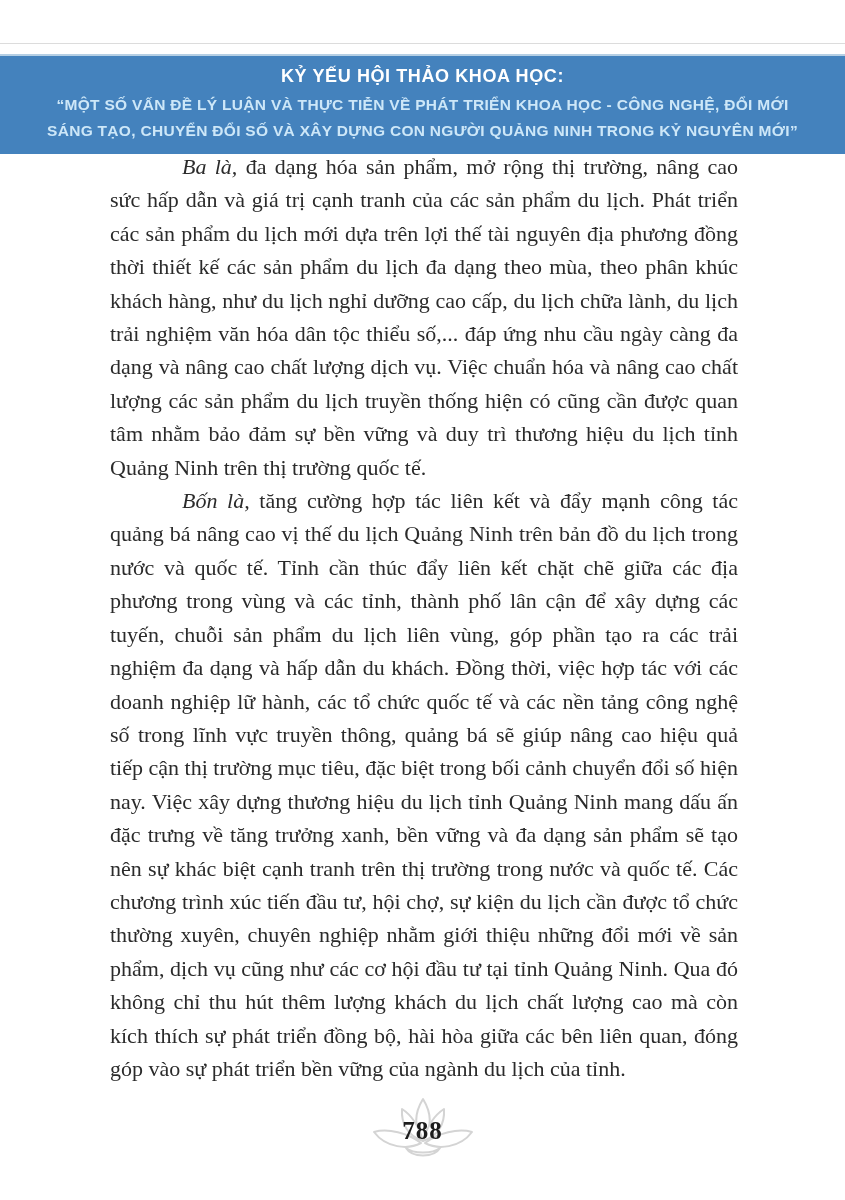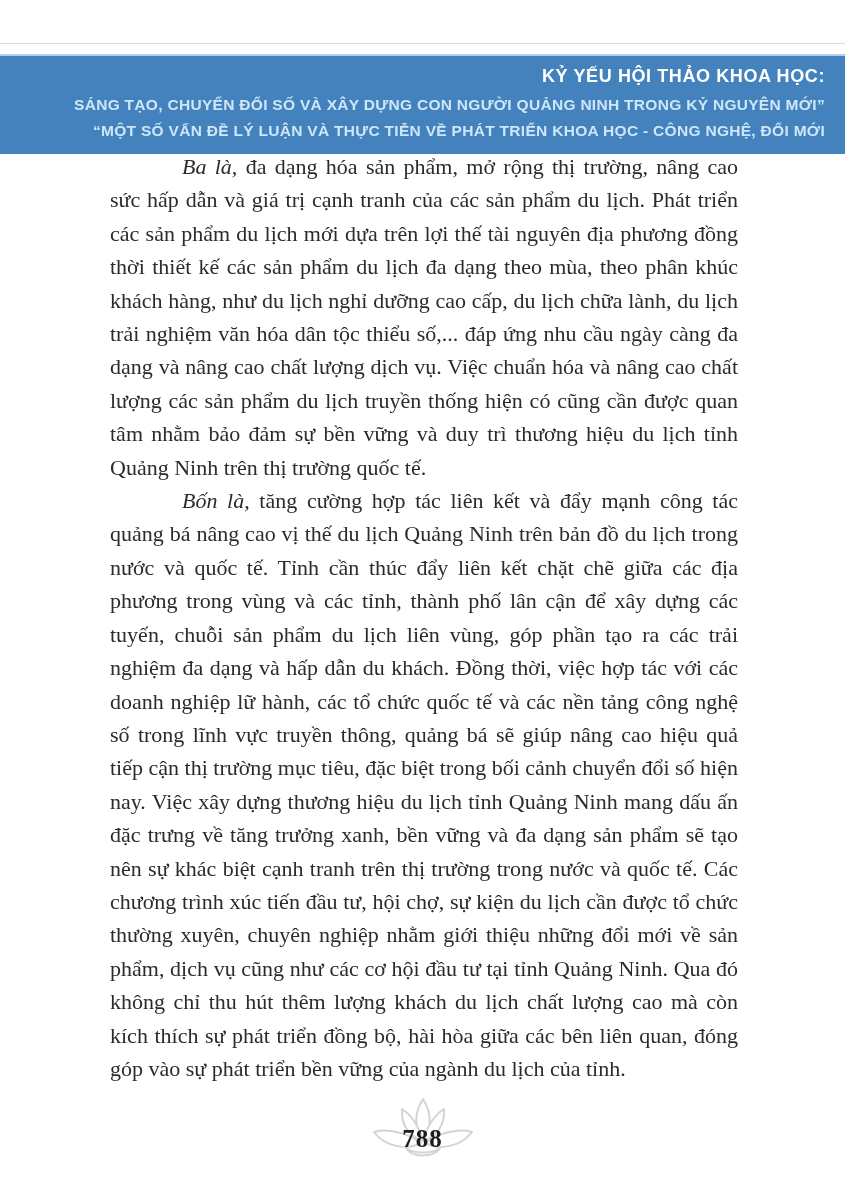--- a/index.html
+++ b/index.html
@@ -27,21 +27,21 @@
   
   .banner {
     position: absolute;
     top: 54px;
     left: 0;
     width: 845px;
     box-sizing: border-box;
     background: #4482bd;
     border-top: 2px solid #b5cfe4;
     padding: 7px 20px 10px 20px;
-    text-align: right;
+    text-align: center;
     font-family: "Liberation Sans", sans-serif;
     font-weight: bold;
   }
   .banner-line1 {
     color: #ffffff;
     font-size: 18px;
     letter-spacing: 0.6px;
     line-height: 26px;
     margin-bottom: 3px;
   }
@@ -80,40 +80,40 @@
   }
   .lotus-svg {
     position: absolute;
     left: 50%;
     top: 0;
     transform: translateX(-50%);
   }
   .page-num {
     position: absolute;
     left: 50%;
-    top: 29px;
+    top: 21px;
     transform: translateX(-50%);
     font-family: "Liberation Serif", serif;
     font-weight: bold;
     font-size: 25px;
     letter-spacing: 1px;
     color: #1c1c1c;
   }
 </style>
 </head>
 <body>
 
 <div class="page">
 
   <div class="top-rule"></div>
 
   <header class="banner">
     <div class="banner-line1">KỶ YẾU HỘI THẢO KHOA HỌC:</div>
+    <div class="banner-sub">“MỘT SỐ VẤN ĐỀ LÝ LUẬN VÀ THỰC TIỄN VỀ PHÁT TRIỂN KHOA HỌC - CÔNG NGHỆ, ĐỔI MỚI</div>
     <div class="banner-sub">SÁNG TẠO, CHUYỂN ĐỔI SỐ VÀ XÂY DỰNG CON NGƯỜI QUẢNG NINH TRONG KỶ NGUYÊN MỚI”</div>
-    <div class="banner-sub">“MỘT SỐ VẤN ĐỀ LÝ LUẬN VÀ THỰC TIỄN VỀ PHÁT TRIỂN KHOA HỌC - CÔNG NGHỆ, ĐỔI MỚI</div>
   </header>
 
   <main class="content">
     <p class="para"><em>Ba là,</em><span> đa dạng hóa sản phẩm, mở rộng thị trường, nâng cao sức hấp dẫn và giá trị cạnh tranh của các sản phẩm du lịch. Phát triển các sản phẩm du lịch mới dựa trên lợi thế tài nguyên địa phương đồng thời thiết kế các sản phẩm du lịch đa dạng theo mùa, theo phân khúc khách hàng, như du lịch nghỉ dưỡng cao cấp, du lịch chữa lành, du lịch trải nghiệm văn hóa dân tộc thiểu số,... đáp ứng nhu cầu ngày càng đa dạng và nâng cao chất lượng dịch vụ. Việc chuẩn hóa và nâng cao chất lượng các sản phẩm du lịch truyền thống hiện có cũng cần được quan tâm nhằm bảo đảm sự bền vững và duy trì thương hiệu du lịch tỉnh Quảng Ninh trên thị trường quốc tế.</span></p>
     <p class="para"><em>Bốn là,</em><span> tăng cường hợp tác liên kết và đẩy mạnh công tác quảng bá nâng cao vị thế du lịch Quảng Ninh trên bản đồ du lịch trong nước và quốc tế. Tỉnh cần thúc đẩy liên kết chặt chẽ giữa các địa phương trong vùng và các tỉnh, thành phố lân cận để xây dựng các tuyến, chuỗi sản phẩm du lịch liên vùng, góp phần tạo ra các trải nghiệm đa dạng và hấp dẫn du khách. Đồng thời, việc hợp tác với các doanh nghiệp lữ hành, các tổ chức quốc tế và các nền tảng công nghệ số trong lĩnh vực truyền thông, quảng bá sẽ giúp nâng cao hiệu quả tiếp cận thị trường mục tiêu, đặc biệt trong bối cảnh chuyển đổi số hiện nay. Việc xây dựng thương hiệu du lịch tỉnh Quảng Ninh mang dấu ấn đặc trưng về tăng trưởng xanh, bền vững và đa dạng sản phẩm sẽ tạo nên sự khác biệt cạnh tranh trên thị trường trong nước và quốc tế. Các chương trình xúc tiến đầu tư, hội chợ, sự kiện du lịch cần được tổ chức thường xuyên, chuyên nghiệp nhằm giới thiệu những đổi mới về sản phẩm, dịch vụ cũng như các cơ hội đầu tư tại tỉnh Quảng Ninh. Qua đó không chỉ thu hút thêm lượng khách du lịch chất lượng cao mà còn kích thích sự phát triển đồng bộ, hài hòa giữa các bên liên quan, đóng góp vào sự phát triển bền vững của ngành du lịch của tỉnh.</span></p>
   </main>
 
   <footer class="footer-ornament">
     <svg class="lotus-svg" width="110" height="66" viewBox="0 0 110 66" fill="none" stroke="#d4d4d4" stroke-width="2" stroke-linejoin="round">
 

